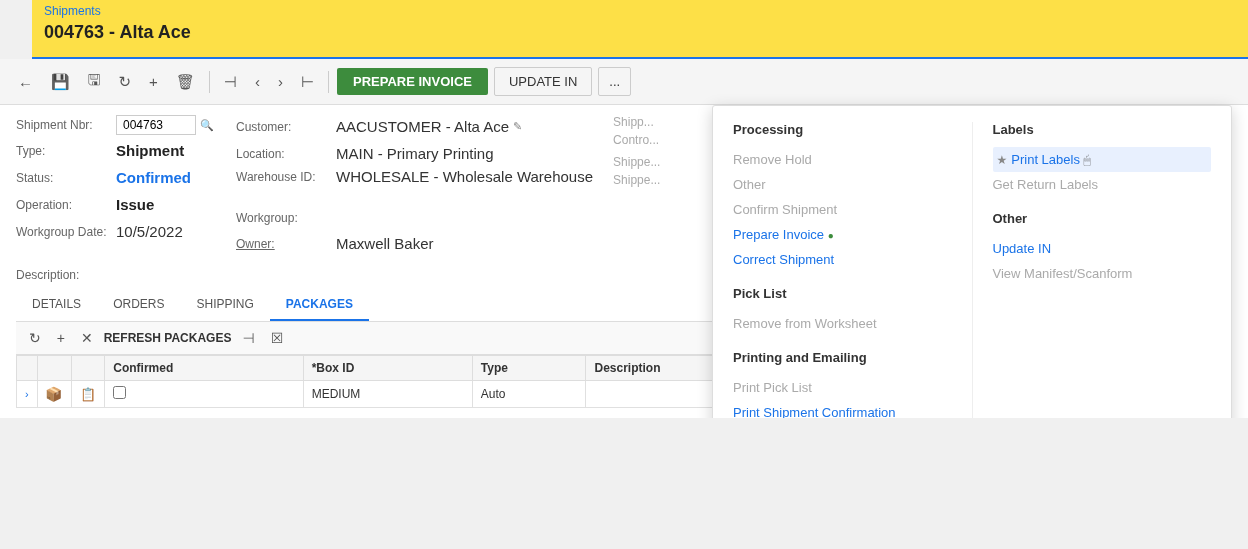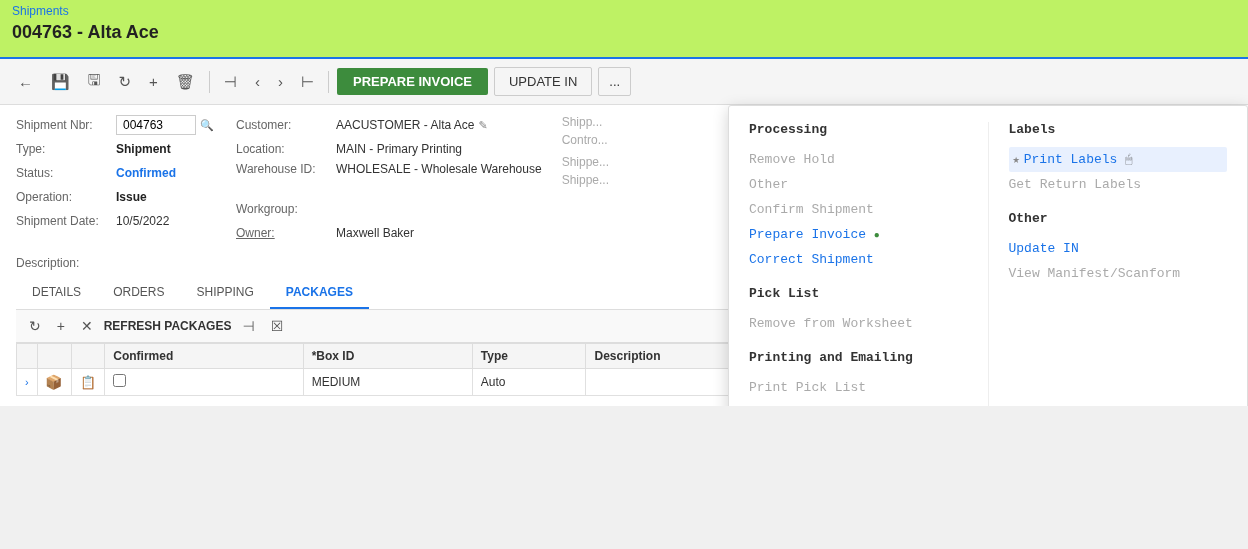--- a/index.html
+++ b/index.html
@@ -1,21 +1,22 @@
 <!DOCTYPE html>
 <html><head>
   <meta charset="utf-8">
   <style>
     * { box-sizing: border-box; margin: 0; padding: 0; }
     body { font-family: Arial, sans-serif; font-size: 13px; background: #f0f0f0; color: #333; }
 
     .top-bar {
-      background: #bef264;
+      background: #fde047;
       border-bottom: 2px solid #1a73e8;
       padding: 0 12px;
+      margin-left: 32px;
     }
     .breadcrumb {
       color: #1a73e8;
       font-size: 12px;
       padding: 4px 0 2px;
       cursor: pointer;
     }
     .page-title {
       font-size: 18px;
       font-weight: bold;
@@ -75,21 +76,21 @@
       padding: 10px 16px;
       position: relative;
     }
     .field-label {
       color: #666;
       padding: 3px 0;
       font-size: 12px;
     }
     .field-value {
       padding: 3px 0;
-      font-size: 12px;
+      font-size: 15px;
     }
     .field-value.bold { font-weight: bold; color: #222; }
     .field-value.blue { color: #1a73e8; font-weight: bold; }
 
     .shipment-nbr-box {
       display: flex;
       align-items: center;
       gap: 4px;
     }
     .nbr-input {
@@ -164,29 +165,28 @@
       border: 1px solid #e0e0e0;
       padding: 5px 8px;
       color: #333;
     }
     .row-expand { color: #1a73e8; cursor: pointer; font-size: 11px; }
 
     
     .dropdown-overlay {
       position: absolute;
       top: 0;
-      right: 0;
+      right: 16px;
       width: 520px;
       background: #fff;
       box-shadow: 0 4px 16px rgba(0,0,0,0.18);
       border-radius: 3px;
       z-index: 100;
       padding: 16px 0;
       border: 1px solid #ddd;
-      font-family: Liberation Mono, monospace;
     }
     .dropdown-cols {
       display: flex;
       gap: 0;
     }
     .dropdown-col {
       flex: 1;
       padding: 0 20px;
     }
     .dropdown-col + .dropdown-col {
@@ -269,21 +269,21 @@
       </div>
       <div style="display:flex; align-items:center; margin-bottom:4px;">
         <span class="field-label" style="width:100px;">Status:</span>
         <span class="field-value blue">Confirmed</span>
       </div>
       <div style="display:flex; align-items:center; margin-bottom:4px;">
         <span class="field-label" style="width:100px;">Operation:</span>
         <span class="field-value bold">Issue</span>
       </div>
       <div style="display:flex; align-items:center; margin-bottom:4px;">
-        <span class="field-label" style="width:100px;">Shipment Date:</span>
+        <span class="field-label" style="width:100px;">Workgroup Date:</span>
         <span class="field-value">10/5/2022</span>
       </div>
     </div>
 
     <div style="min-width:280px;">
       <div style="display:flex; align-items:center; margin-bottom:4px;">
         <span class="field-label" style="width:100px;">Customer:</span>
         <span class="field-value">AACUSTOMER - Alta Ace</span>
         <span class="edit-icon">✎</span>
       </div>

